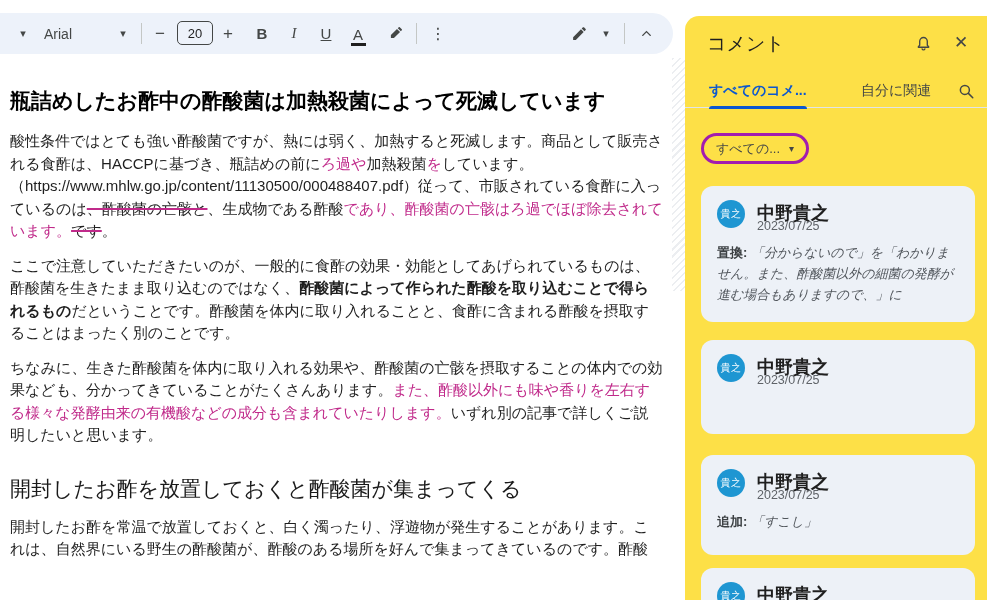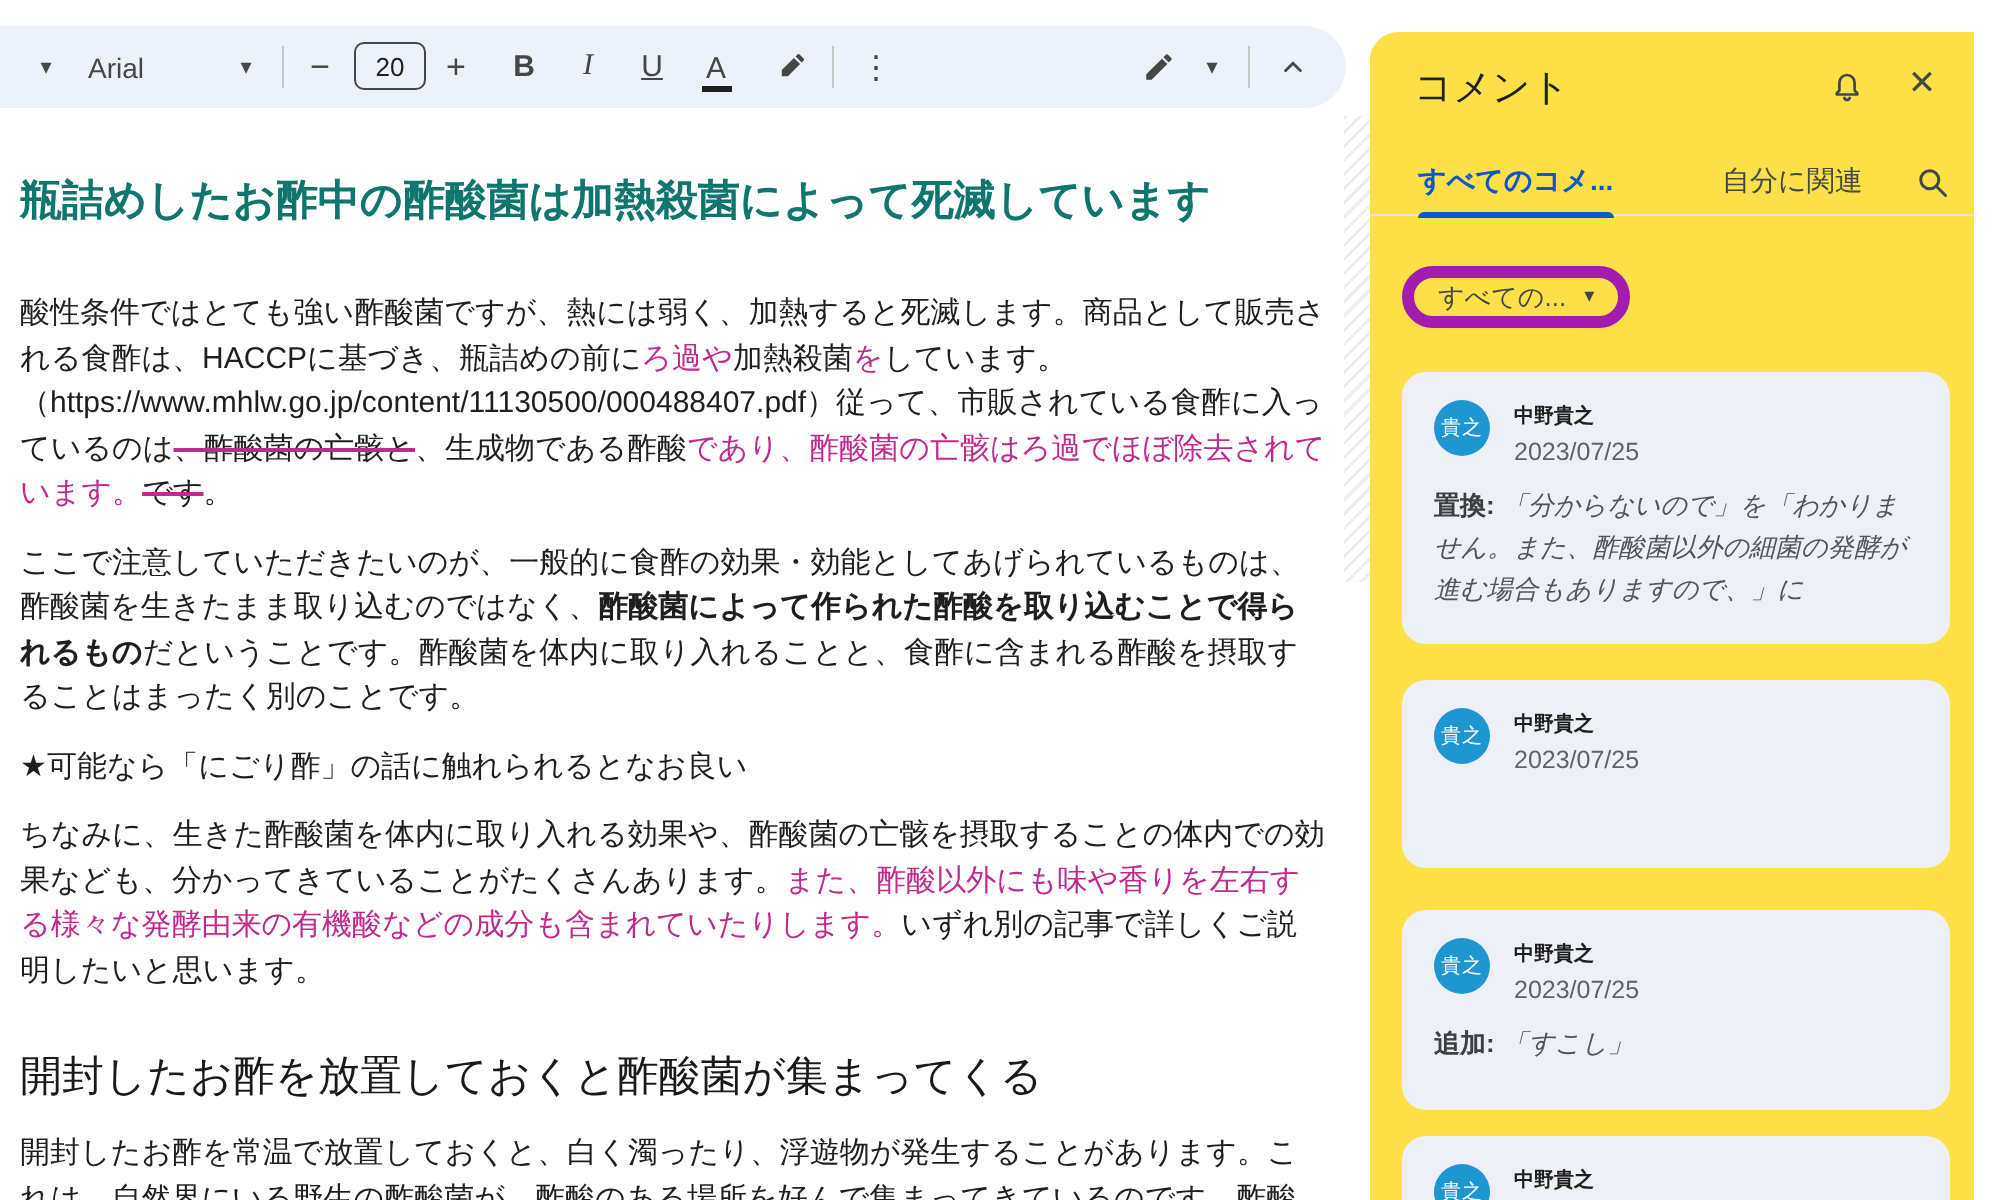--- a/index.html
+++ b/index.html
@@ -22,21 +22,21 @@
   .sizebox { border:1px solid #444746; border-radius:5px; width:36px; height:24px; top:8px;
              font-size:13px; color:#1f1f1f; }
   .tb-b { font-weight:700; }
   .tb-i { font-style:italic; font-family:"Liberation Serif",serif; }
   .tb-u { text-decoration:underline; }
   .tb-a { flex-direction:column; line-height:13px; padding-top:6px; }
   .tb-a .abar { width:15px; height:3px; background:#1f1f1f; margin-top:2px; }
   .tb-dots { font-size:16px; }
   
   .doc { position:absolute; left:10px; top:86px; width:653px; }
-  .doc h1 { font-size:21px; line-height:30px; font-weight:700; color:#0f766e; margin-bottom:30px; }
+  .doc h1 { font-size:21px; line-height:30px; font-weight:700; color:#000000; margin-bottom:14px; }
   .doc h2 { font-size:21px; line-height:30px; font-weight:400; color:#1a1a1a; margin:27px 0 12px 0; }
   .doc p { font-size:15px; line-height:22.5px; margin-bottom:12px; word-wrap:break-word; }
   .mg { color:#c02a8a; }
   .st { text-decoration:line-through; text-decoration-color:#c02a8a; text-decoration-thickness:2px;margin-top:46px; }
   .bd { font-weight:700; }
   
   .hatch {
     position:absolute; left:672px; top:58px; width:19px; height:233px;
     background:repeating-linear-gradient(135deg,#eceef1 0 1.5px,transparent 1.5px 5px);
   }
@@ -58,37 +58,37 @@
   .tab { position:absolute; top:0; height:34px; display:flex; align-items:center; font-size:14px;
          color:#444746; cursor:pointer; }
   .tab1 { left:24px; color:#0b57d0; font-weight:600; }
   .tab1 .tab-underline { position:absolute; left:0; right:0; bottom:-1px; height:3px;
                          background:#0b57d0; border-radius:3px 3px 0 0; }
   .tab2 { left:176px; }
   .search { left:268px; top:62px; position:absolute; width:26px; height:26px; display:flex;
             align-items:center; justify-content:center; cursor:pointer; }
   .chip {
     position:absolute; left:16px; top:117px; height:31px; padding:0 12px; display:flex;
-    align-items:center; gap:9px; border:6px solid #a21caf; border-radius:16px; background:transparent;
+    align-items:center; gap:9px; border:3px solid #a21caf; border-radius:16px; background:transparent;
     font-size:13px; color:#444746; cursor:pointer;
   }
   .chip .tb-caret { font-size:10px; }
   .card {
     position:absolute; left:16px; width:274px; background:#edf1f7; border-radius:12px; cursor:pointer;
   }
   .card1 { top:170px; height:136px; }
   .card2 { top:324px; height:94px; }
   .card3 { top:439px; height:100px; }
   .card4 { top:552px; height:100px; }
   .avatar {
     position:absolute; left:16px; top:14px; width:28px; height:28px; border-radius:50%;
     background:#1e96d2; color:#ffffff; font-size:10px; display:flex; align-items:center;
     justify-content:center; letter-spacing:0.5px;
   }
-  .cname { position:absolute; left:56px; top:15px; font-size:10px; font-weight:600; color:#1f1f1f; }
+  .cname { position:absolute; left:56px; top:15px; font-size:18px; font-weight:600; color:#1f1f1f; }
   .cdate { position:absolute; left:56px; top:33px; font-size:12.5px; color:#5f6368; }
   .cbody { position:absolute; left:16px; top:56px; width:244px; font-size:13px; line-height:21px;
            color:#3c4043; }
   .caction { font-weight:700; font-style:normal; }
   .ctext { font-style:italic; color:#50555b; }
 </style>
 </head>
 <body>
 
 <div class="toolbar">
@@ -124,21 +124,20 @@
     <svg width="15" height="15" viewBox="0 0 24 24" fill="none" stroke="#444746" stroke-width="2.2" stroke-linecap="round">
         <path d="M6 15l6-6 6 6"></path>
       </svg>
   </span>
 </div>
 
 <div class="doc">
   <h1>瓶詰めしたお酢中の酢酸菌は加熱殺菌によって死滅しています</h1>
   <p><span>酸性条件ではとても強い酢酸菌ですが、熱には弱く、加熱すると死滅します。商品として販売される食酢は、HACCPに基づき、瓶詰めの前に</span><span class="mg">ろ過や</span><span>加熱殺菌</span><span class="mg">を</span><span>しています。（</span><span>https://www.mhlw.go.jp/content/11130500/000488407.pdf</span><span>）従って、市販されている食酢に入っているのは</span><span class="st">、酢酸菌の亡骸と</span><span>、生成物である酢酸</span><span class="mg">であり、酢酸菌の亡骸はろ過でほぼ除去されています。</span><span class="st">です</span><span>。</span></p>
   <p><span>ここで注意していただきたいのが、一般的に食酢の効果・効能としてあげられているものは、酢酸菌を生きたまま取り込むのではなく、</span><span class="bd">酢酸菌によって作られた酢酸を取り込むことで得られるもの</span><span>だということです。酢酸菌を体内に取り入れることと、食酢に含まれる酢酸を摂取することはまったく別のことです。</span></p>
-  <p>★可能なら「にごり酢」の話に触れられるとなお良い</p>
   <p><span>ちなみに、生きた酢酸菌を体内に取り入れる効果や、酢酸菌の亡骸を摂取することの体内での効果なども、分かってきていることがたくさんあります。</span><span class="mg">また、酢酸以外にも味や香りを左右する様々な発酵由来の有機酸などの成分も含まれていたりします。</span><span>いずれ別の記事で詳しくご説明したいと思います。</span></p>
   <h2>開封したお酢を放置しておくと酢酸菌が集まってくる</h2>
   <p>開封したお酢を常温で放置しておくと、白く濁ったり、浮遊物が発生することがあります。これは、自然界にいる野生の酢酸菌が、酢酸のある場所を好んで集まってきているのです。酢酸</p>
 </div>
 
 <div class="hatch"></div>
 <div class="vscroll-thumb"></div>
 
 <div class="panel">
   <div class="panel-title">コメント</div>

